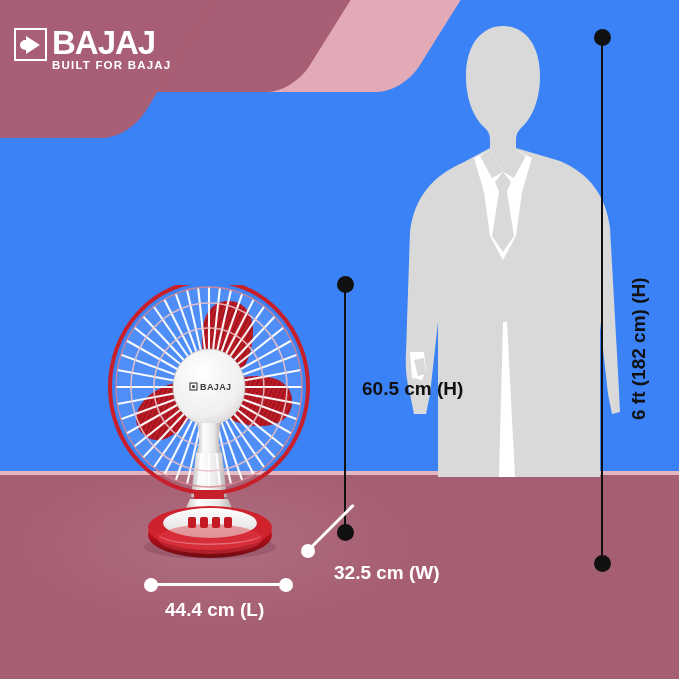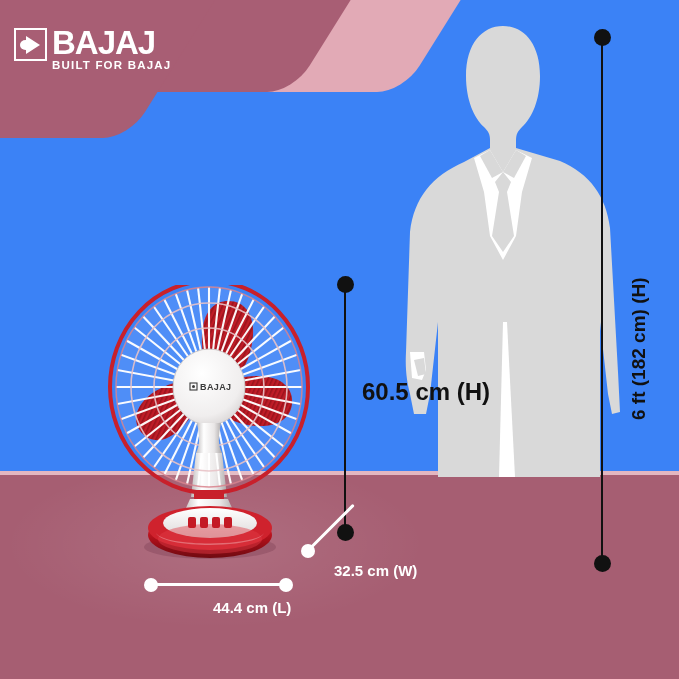--- a/index.html
+++ b/index.html
@@ -78,25 +78,25 @@
   .dot-black{
     position:absolute;width:17px;height:17px;border-radius:50%;background:#111111;
   }
   .dot-white{
     position:absolute;width:14px;height:14px;border-radius:50%;background:#ffffff;
   }
   .m-line-h{position:absolute;background:#ffffff;height:3px;border-radius:2px;}
   .m-line-diag{position:absolute;background:#ffffff;height:3px;border-radius:2px;transform-origin:0 50%;}
 
   .label-h{
-    position:absolute;color:#111111;font-weight:bold;font-size:24px;
+    position:absolute;color:#111111;font-weight:bold;font-size:19px;
     white-space:nowrap;letter-spacing:0px;
   }
   .label-w{
-    position:absolute;color:#ffffff;font-weight:bold;font-size:15px;white-space:nowrap;
+    position:absolute;color:#ffffff;font-weight:bold;font-size:19px;white-space:nowrap;
   }
   .label-rot{
     position:absolute;color:#111111;font-weight:bold;font-size:19px;white-space:nowrap;
     transform:rotate(-90deg);transform-origin:0 0;
   }
 
   
   .fan{position:absolute;left:108px;top:285px;width:215px;height:275px;}
 </style>
 </head>
@@ -157,21 +157,21 @@
   <div class="label-rot" style="left:628px;top:420px;">6 ft (182 cm) (H)</div>
 
   <div class="m-line-v" style="left:344px;top:284px;height:248px;"></div>
   <div class="dot-black" style="left:337px;top:276px;"></div>
   <div class="dot-black" style="left:337px;top:524px;"></div>
   <div class="label-h" style="left:362px;top:378px;">60.5 cm (H)</div>
 
   <div class="m-line-h" style="left:150px;top:583px;width:135px;"></div>
   <div class="dot-white" style="left:144px;top:578px;"></div>
   <div class="dot-white" style="left:279px;top:578px;"></div>
-  <div class="label-w" style="left:165px;top:599px;margin-left:48px;">44.4 cm (L)</div>
+  <div class="label-w" style="left:165px;top:599px;">44.4 cm (L)</div>
 
   <div class="m-line-diag" style="left:307px;top:550px;width:66px;transform:rotate(-45deg);"></div>
   <div class="dot-white" style="left:301px;top:544px;"></div>
   <div class="label-w" style="left:334px;top:562px;">32.5 cm (W)</div>
 
   <div class="fan">
     <svg width="215" height="275" viewBox="0 0 215 275" xmlns="http://www.w3.org/2000/svg">
       <defs>
         <radialGradient id="hubG" cx="40%" cy="32%" r="75%">
           <stop offset="0%" stop-color="#ffffff"></stop>

